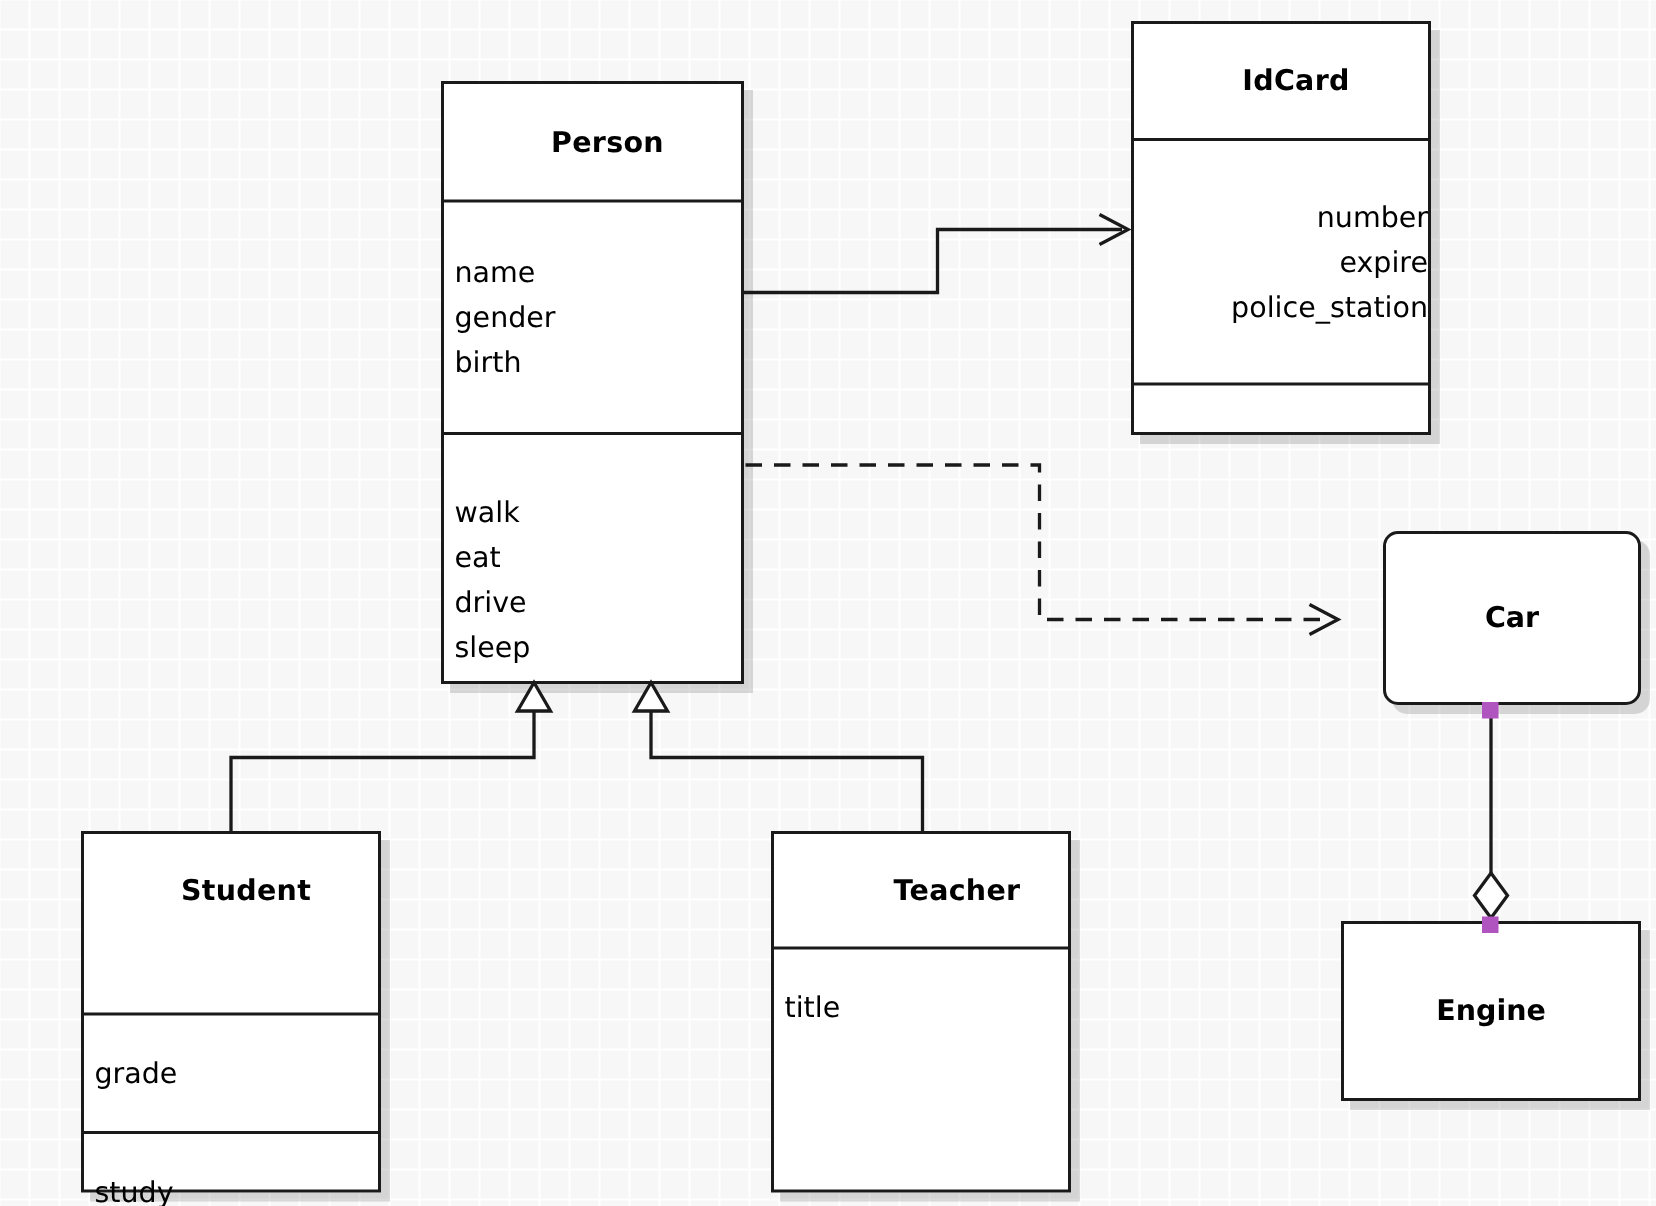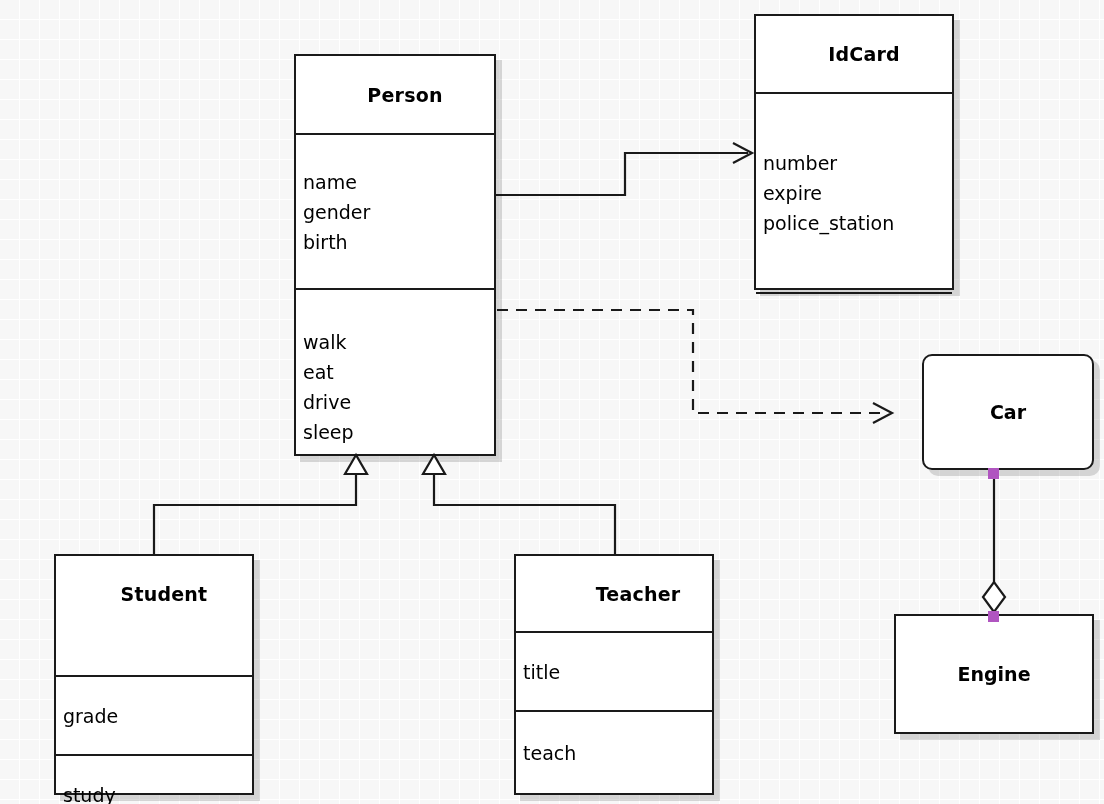--- a/index.html
+++ b/index.html
@@ -132,21 +132,21 @@
     <div class="compartment cls-members" style="height:196px;">
       <div class="member-line">walk</div>
       <div class="member-line">eat</div>
       <div class="member-line">drive</div>
       <div class="member-line">sleep</div>
     </div>
   </div>
 
   <div class="uml-class" style="left:754px; top:14px; width:200px; height:276px;">
     <div class="compartment cls-title" style="height:76px;">IdCard</div>
-    <div class="compartment cls-members" style="height:200px;">
+    <div class="compartment cls-members" style="height:163px;align-items:flex-end;">
       <div class="member-line">number</div>
       <div class="member-line">expire</div>
       <div class="member-line">police_station</div>
     </div>
     <div class="compartment cls-members" style="height:33px;"></div>
   </div>
 
   <div class="uml-class" style="left:922px; top:354px; width:172px; height:116px;border-radius:10px;">
     <div class="compartment cls-center-title" style="height:112px;">Car</div>
   </div>
@@ -163,18 +163,15 @@
     <div class="compartment cls-members" style="height:79px;">
       <div class="member-line">study</div>
     </div>
   </div>
 
   <div class="uml-class" style="left:514px; top:554px; width:200px; height:241px;">
     <div class="compartment cls-title" style="height:75px;padding-left:28px;">Teacher</div>
     <div class="compartment cls-members" style="height:79px;">
       <div class="member-line">title</div>
     </div>
-    <div class="compartment cls-members" style="height:83px;">
-      <div class="member-line">teach</div>
-    </div>
   </div>
 
 </div>
 
 </body></html>

